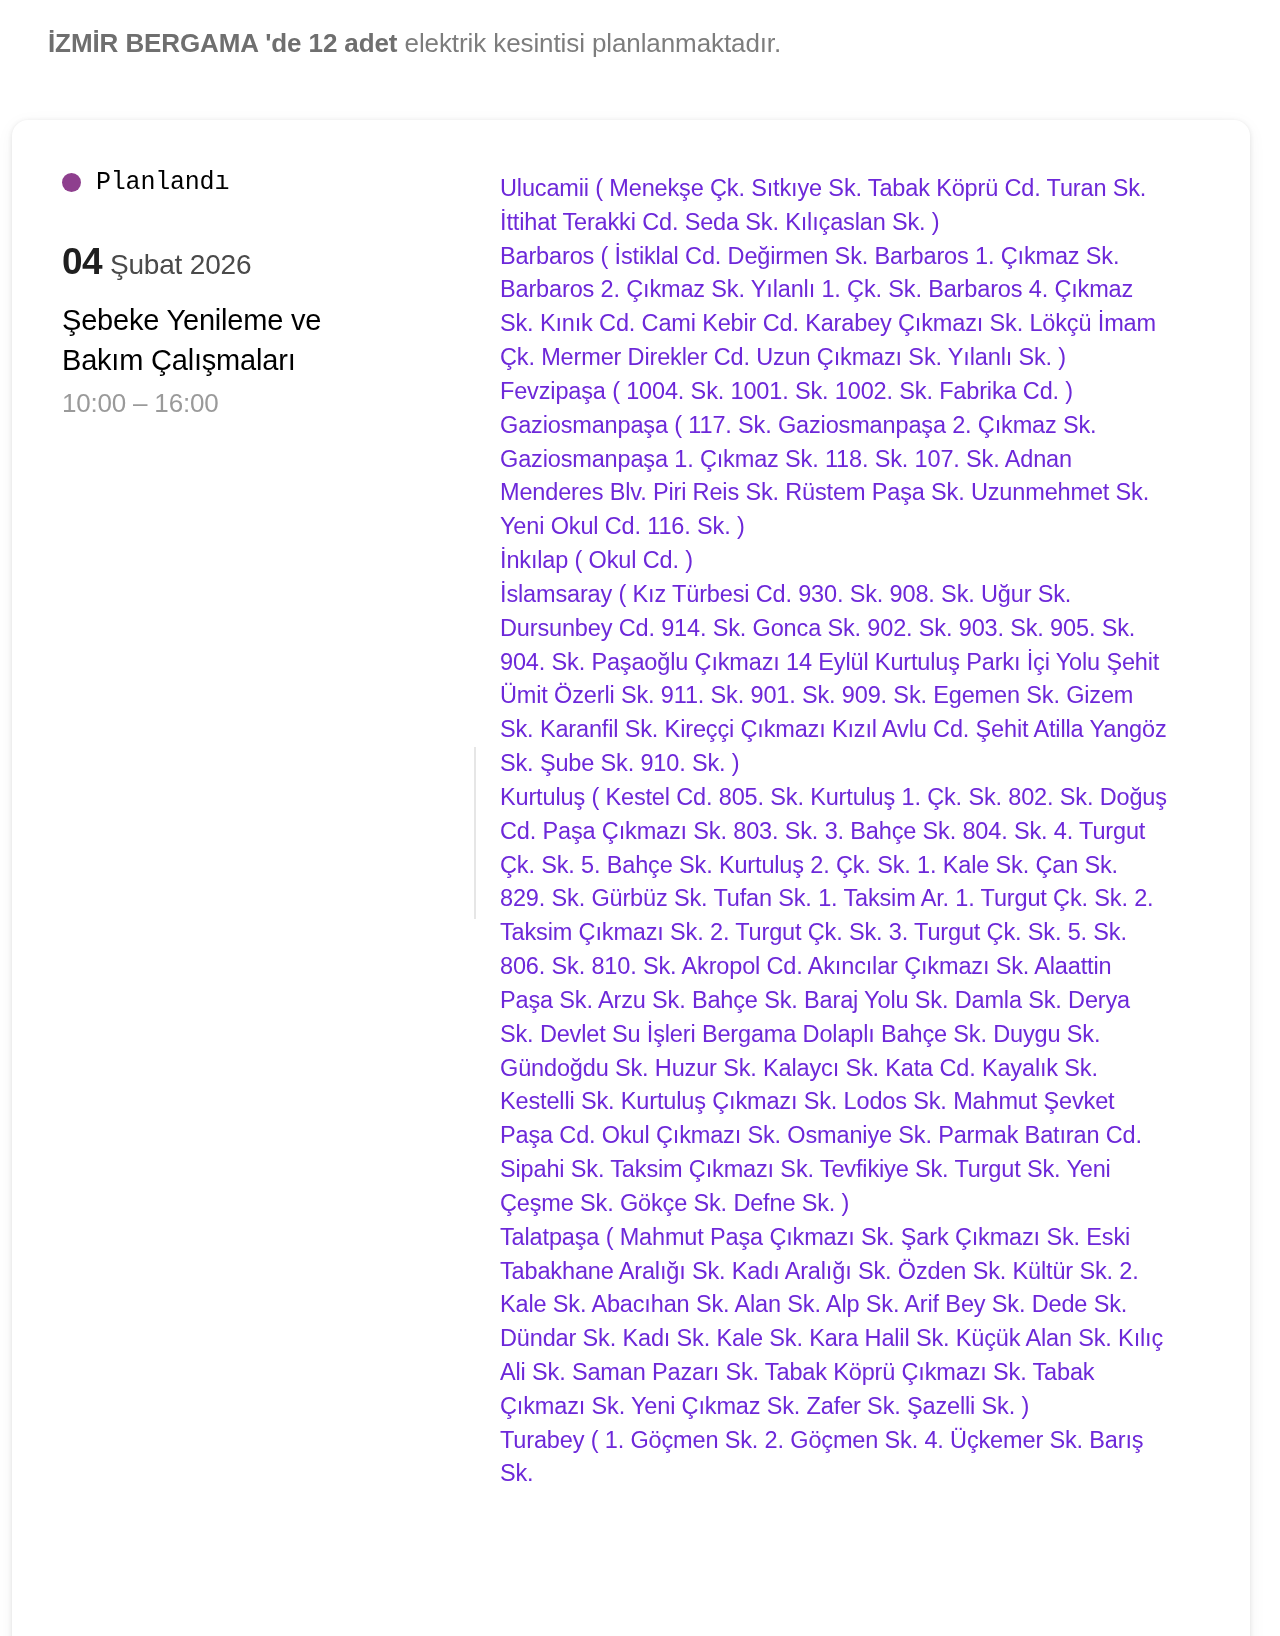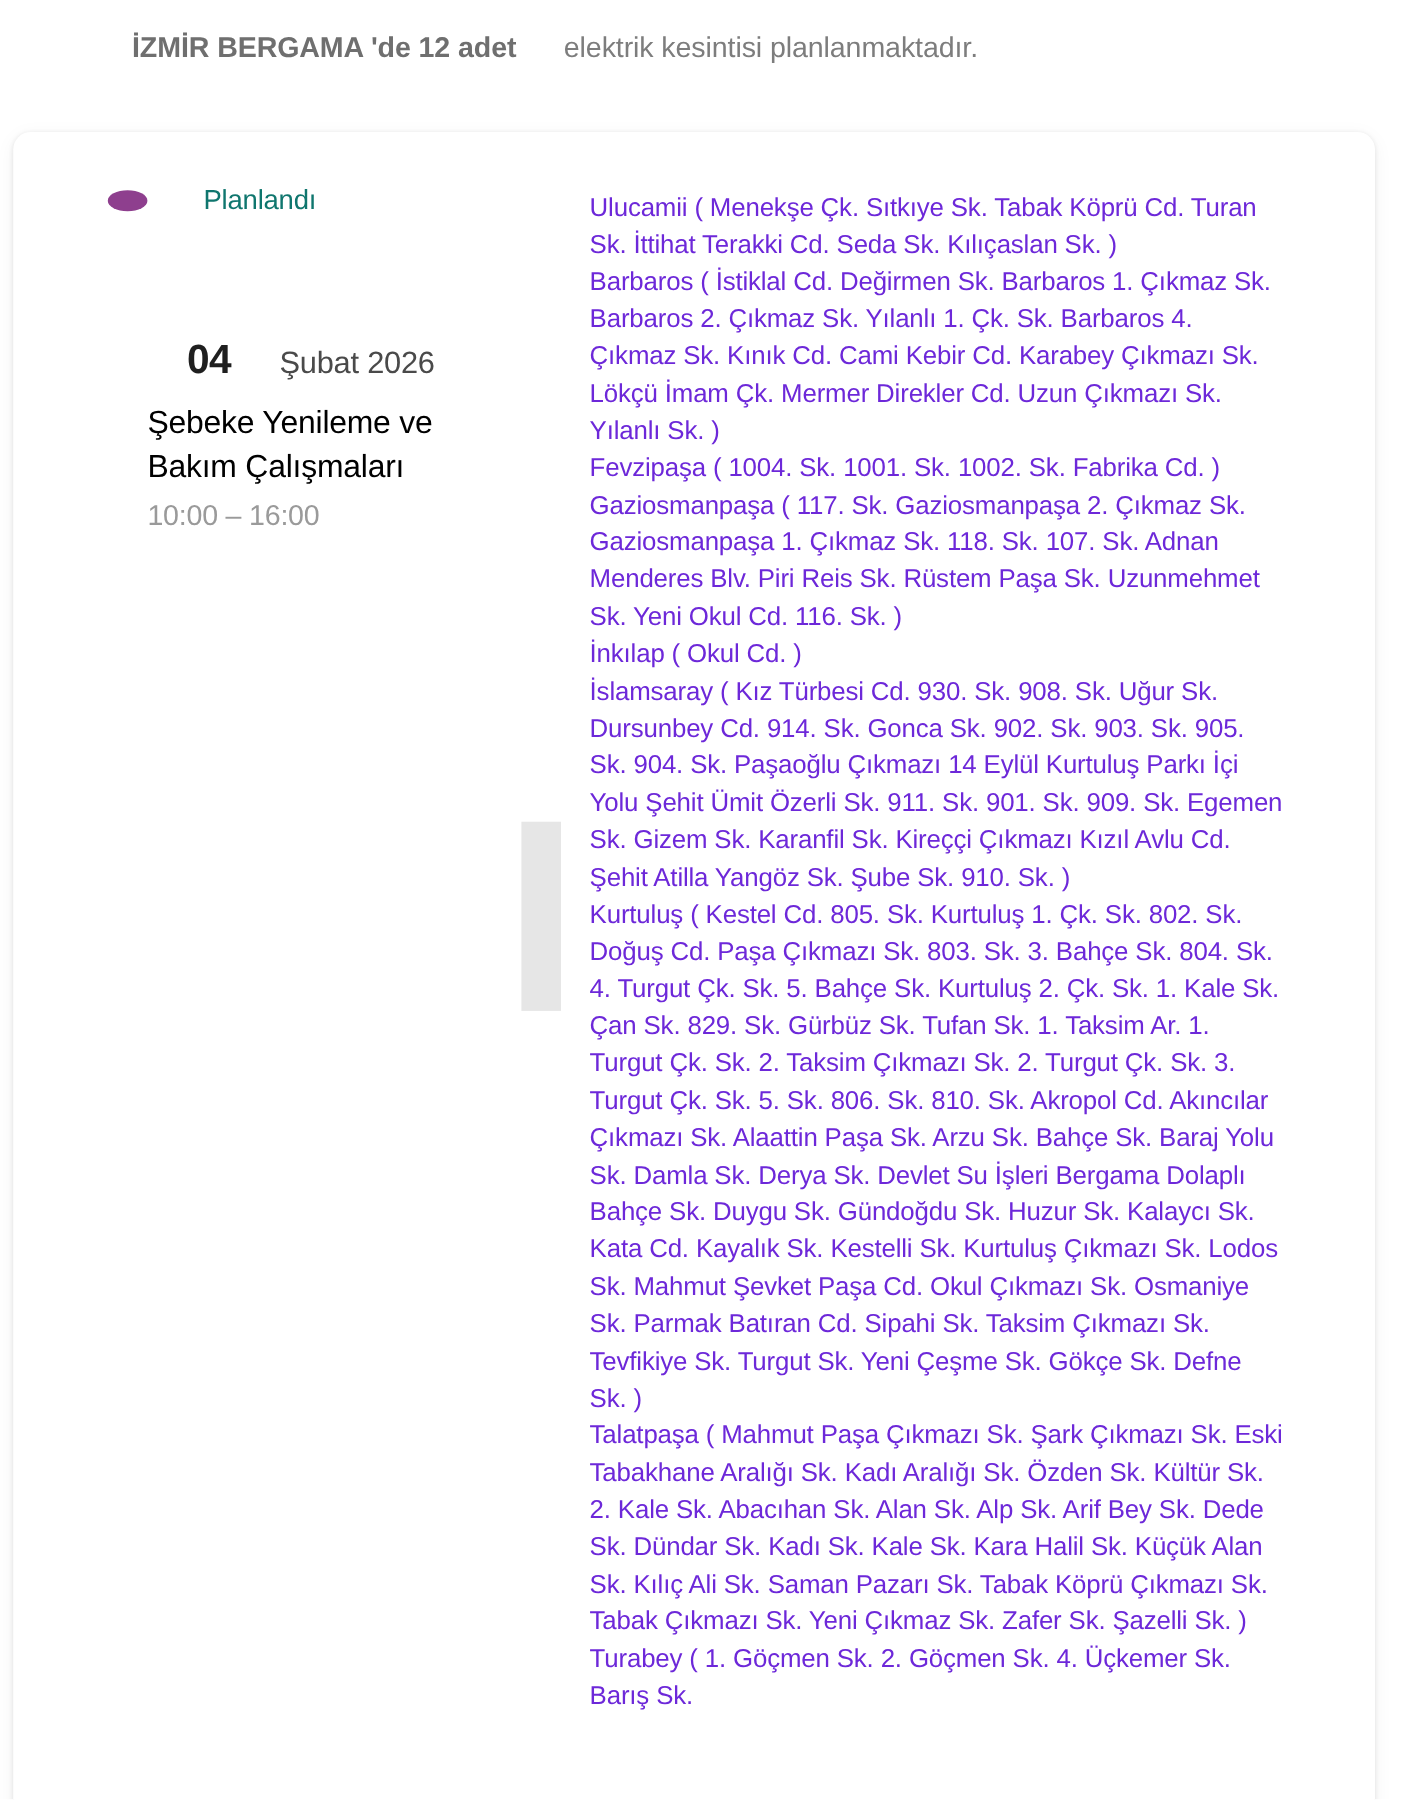--- a/index.html
+++ b/index.html
@@ -1,16 +1,16 @@
 <!DOCTYPE html>
 <html lang="tr"><head>
 <meta charset="utf-8">
 <title>Elektrik Kesintisi</title>
 <style>
-  * { box-sizing: border-box; padding-left: 36px; }
+  * { box-sizing: border-box; }
   html, body {
     margin: 0;
     padding: 0;
     background: #ffffff;
     width: 1280px;
   }
   body {
     font-family: "Liberation Sans", "DejaVu Sans", sans-serif;
     -webkit-font-smoothing: antialiased;
   }
@@ -69,27 +69,28 @@
   }
   .status-dot {
     width: 19px;
     height: 19px;
     border-radius: 50%;
     background: #8e3f8e;
     flex: 0 0 19px;
   }
   .status-label {
     font-size: 25px;
-    color: #0f766e;
-    font-weight: 400;
-    letter-spacing: -0.2px;
+    color: #000000;
+    font-weight: 400;
+    letter-spacing: -0.2px;
+    font-family: Liberation Mono, monospace;
   }
 
   .date-block {
-    margin-top: 108px;
+    margin-top: 43px;
   }
   .date-line {
     font-size: 29px;
     color: #3d3d3d;
     letter-spacing: -0.2px;
     line-height: 1.2;
   }
   .date-day {
     font-size: 37px;
     font-weight: 700;

